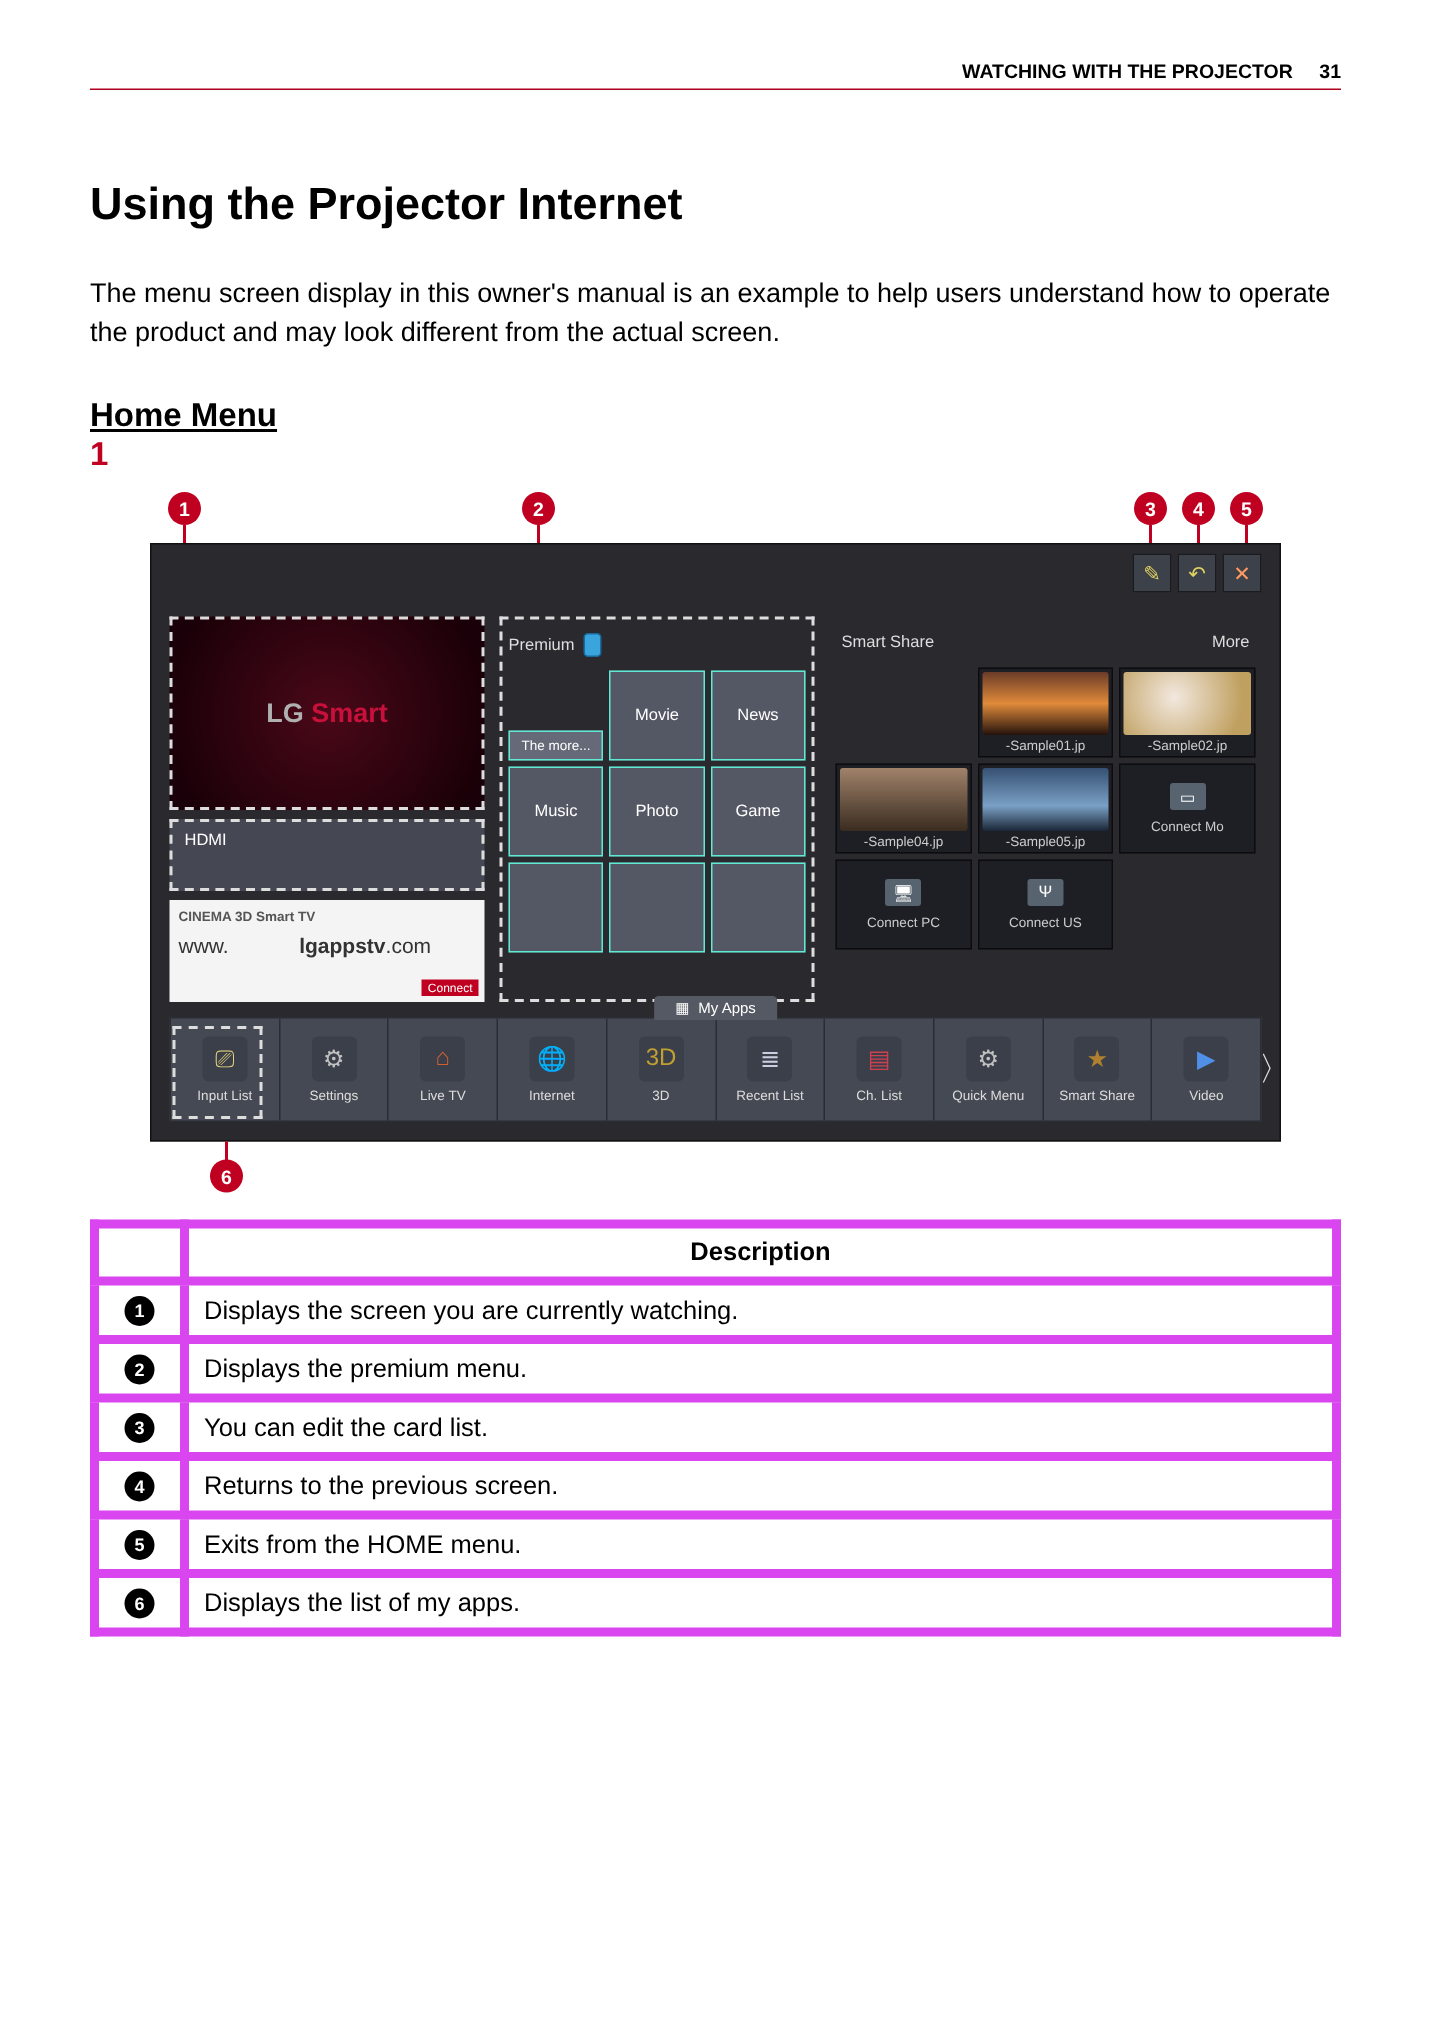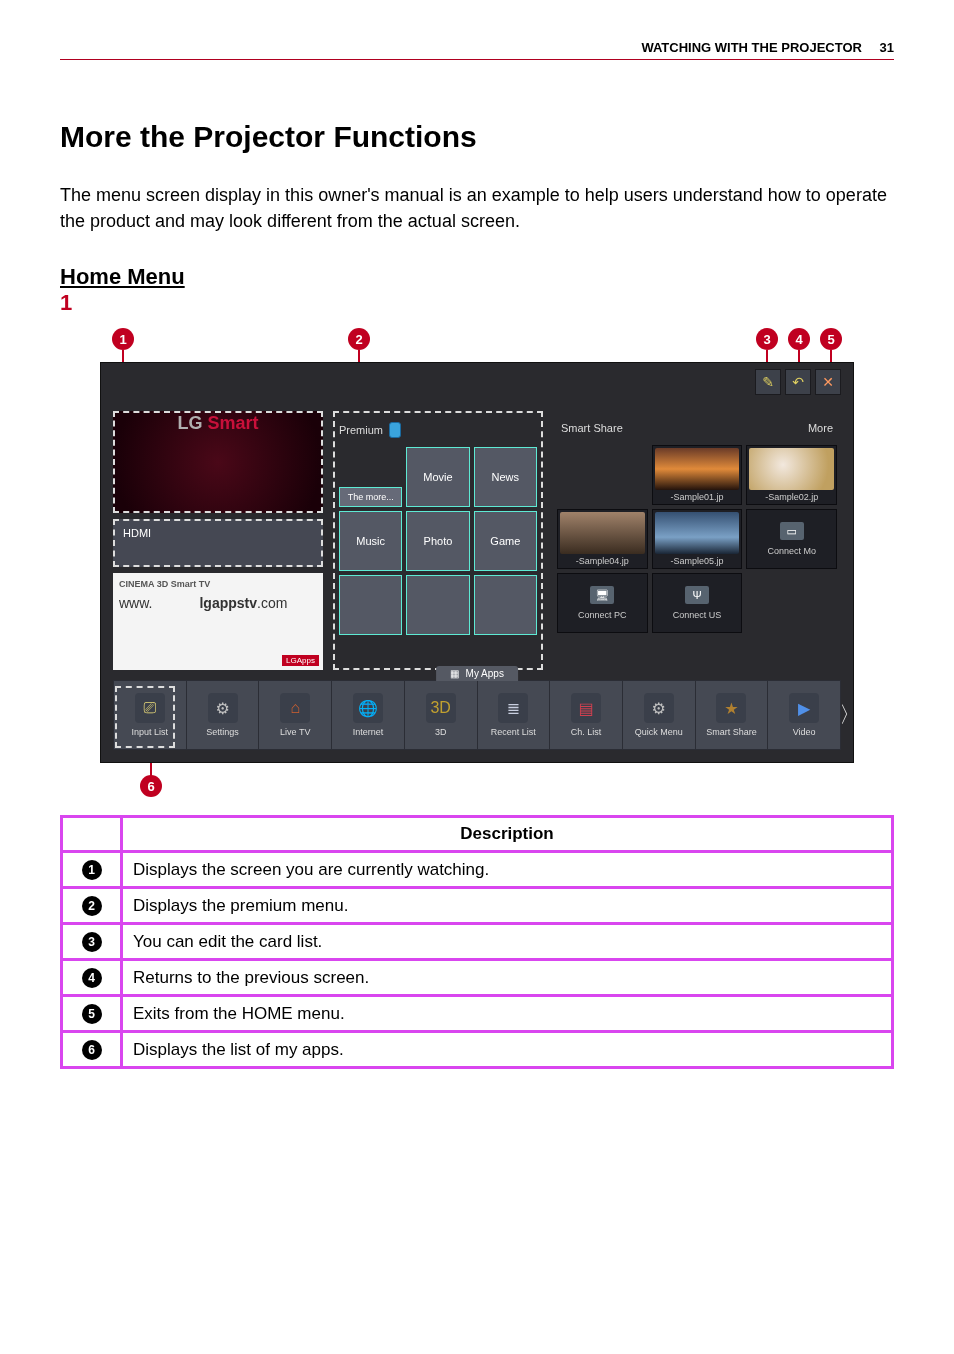--- a/index.html
+++ b/index.html
@@ -96,35 +96,35 @@
   }
   .ti.close { color: #ff9a60; }
   .main-row {
     display: flex;
     gap: 10px;
     margin-top: 36px;
   }
   .dashed { border: 2px dashed #ddd; }
   .left-col { width: 210px; display: flex; flex-direction: column; gap: 6px; }
   .lg-smart {
-    height: 102px;
+    height: 129px;
     background: radial-gradient(circle at 50% 50%, #4a0818 0%, #1a0008 90%);
-    display: flex; justify-content: center;
+    display: flex; align-items: center; justify-content: center;
     color: #c8103a; font-weight: bold; font-size: 18px;
   }
   .lg-smart span.lg { color: #b0b0b0; }
   .hdmi-box {
     height: 48px;
     background: #454853;
     padding: 6px 8px;
     font-size: 11px;
     color: #fff;
   }
   .ad-box {
-    height: 97px;
+    height: 68px;
     background: #f4f4f4;
     color: #333;
     font-size: 9px;
     padding: 6px;
     position: relative;
     overflow: hidden;
   }
   .ad-box .cinema { font-weight: bold; color: #555; font-size: 9px; }
   .ad-box .lgapps { font-size: 14px; margin-top: 6px; }
   .ad-box .lgapps b { font-weight: bold; margin-left: 47px; }
@@ -238,21 +238,21 @@
     position: relative;
     height: 34px;
     margin: 0 40px 18px 40px;
   }
   .legend-table {
     width: 100%;
     border-collapse: collapse;
     font-size: 17px;
   }
   .legend-table th, .legend-table td {
-    border: 3px solid #d946ef;
+    border: 6px solid #d946ef;
     padding: 6px 10px;
     text-align: left;
     vertical-align: middle;
   }
   .legend-table th {
     text-align: center;
     font-weight: bold;
   }
   .legend-table .num-cell {
     width: 60px; text-align: center;
@@ -278,21 +278,21 @@
   }
 </style>
 </head>
 <body>
 
 <div class="header-line">
   <span>WATCHING WITH THE PROJECTOR</span>
   <span class="pagenum">31</span>
 </div>
 
-<h1>More the Projector Functions</h1>
+<h1>Using the Projector Internet</h1>
 
 <p class="intro">The menu screen display in this owner's manual is an example to help users understand how to operate the product and may look different from the actual screen.</p>
 
 <h2>Home Menu</h2>
 
 <div class="step">
   <span class="num">1</span>
 </div>
 
 <div class="callouts">
@@ -323,21 +323,21 @@
           <span><span class="lg">LG</span><span> Smart</span></span>
         </div>
         <div class="hdmi-box dashed">
           <div>HDMI</div>
         </div>
         <div class="ad-box">
           <div class="cinema">CINEMA 3D Smart TV</div>
           <div class="lgapps">
             <span>www.</span><b>lgappstv</b><span>.com</span>
           </div>
-          <div class="ad-badge">LGApps</div>
+          <div class="ad-badge">Connect</div>
         </div>
       </div>
 
       <div class="premium-col dashed">
         <div class="premium-head">
           <span>Premium</span>
           <span class="p-icon"></span>
         </div>
         <div class="premium-grid">
           <div class="pcell themore">The more...</div>

